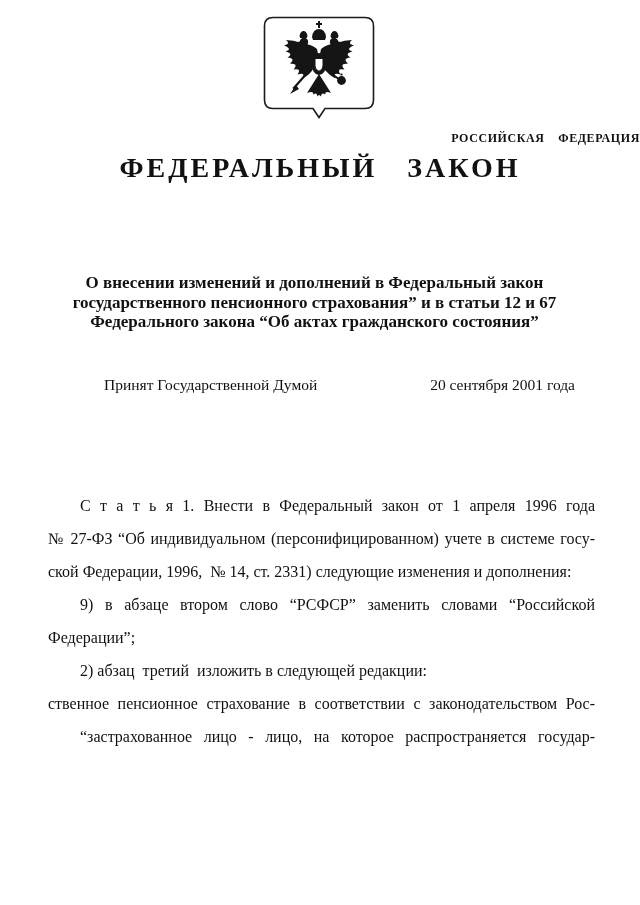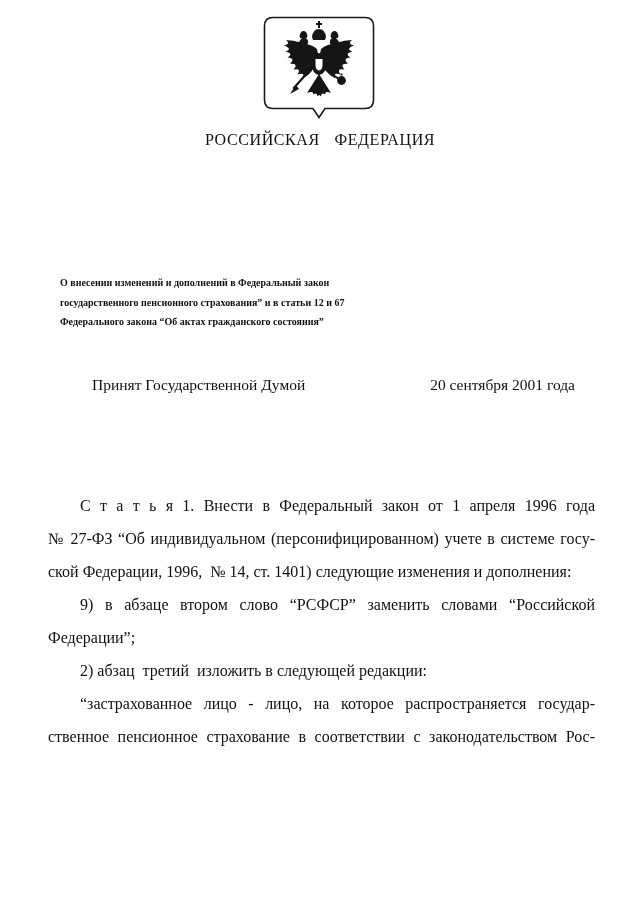--- a/index.html
+++ b/index.html
@@ -13,40 +13,41 @@
   }
   .crest {
     position: absolute;
     top: 16px; left: 50%;
     width: 112px; height: 104px;
     margin-left: -57px;
   }
   .country {
     position: absolute;
     top: 131px; left: 0; right: 0;
-    text-align: center;
-    font-size: 16px; font-weight: 400;
+    text-align: right;
+    font-size: 12px; font-weight: 700;
     letter-spacing: 0.6px; word-spacing: 10px;
   }
   .doctype {
     position: absolute;
     top: 152px; left: 0; right: 0;
     text-align: center;
     font-size: 28px; font-weight: 700;
     letter-spacing: 3px; word-spacing: 20px;
   }
   .title {
     position: absolute;
-    top: 273px; left: 60px; right: 60px;
-    font-size: 10px; font-weight: 700;
+    top: 273px; left: 49px; right: 60px;
+    text-align: center;
+    font-size: 17px; font-weight: 700;
     line-height: 19.5px;
   }
   .adoption {
     position: absolute;
-    top: 376px; left: 92px; right: 65px;
+    top: 376px; left: 104px; right: 65px;
   }
   .adoption .row {
     display: flex; justify-content: space-between; align-items: baseline;
     height: 21px; font-size: 15.5px;
   }
   .adoption .row.tw { font-family: "DejaVu Sans Mono", monospace; font-size: 13.5px; }
   .law-body {
     position: absolute;
     top: 489px; left: 48px; right: 45px;
     font-size: 16px;
@@ -90,38 +91,39 @@
         <path class="ink" d="M50.5,51.5 L31,73.5 l-1.6,-1.4 19.5,-22 z"></path>
         <path class="ink" d="M33,69 L27,78 L36,73 Z"></path>
         <path class="ink" d="M61.5,51.5 L76,62 l-1.2,1.6 -14.5,-10.5 z"></path>
         <circle class="ink" cx="78.5" cy="64.5" r="4.4"></circle>
         <path class="ink" d="M77.5,57.5 h2 v2 h-2 z"></path>
       </g>
     </svg>
   </div>
 
   <div class="country">РОССИЙСКАЯ ФЕДЕРАЦИЯ</div>
+  <div class="doctype">ФЕДЕРАЛЬНЫЙ ЗАКОН</div>
 
   <div class="title">
     <div>О внесении изменений и дополнений в Федеральный закон</div>
     <div>государственного пенсионного страхования” и в статьи 12 и 67</div>
     <div>Федерального закона “Об актах гражданского состояния”</div>
   </div>
 
   <div class="adoption">
     <div class="row">
       <span>Принят Государственной Думой</span>
       <span>20 сентября 2001 года</span>
     </div>
   </div>
 
   <div class="law-body">
     <div class="bl indent stretch">С т а т ь я  1. Внести в Федеральный закон от 1 апреля 1996 года</div>
     <div class="bl stretch">№ 27-ФЗ “Об индивидуальном (персонифицированном) учете в системе госу-</div>
-    <div class="bl">ской Федерации, 1996,  № 14, ст. 1401) следующие изменения и дополнения:</div>
+    <div class="bl">ской Федерации, 1996,  № 14, ст. 2331) следующие изменения и дополнения:</div>
     <div class="bl indent stretch">9) в абзаце втором слово “РСФСР” заменить словами “Российской</div>
     <div class="bl">Федерации”;</div>
     <div class="bl indent">2) абзац  третий  изложить в следующей редакции:</div>
+    <div class="bl stretch">ственное пенсионное страхование в соответствии с законодательством Рос-</div>
     <div class="bl indent stretch">“застрахованное лицо - лицо, на которое распространяется государ-</div>
-    <div class="bl stretch">ственное пенсионное страхование в соответствии с законодательством Рос-</div>
   </div>
 
 </div>
 
 </body></html>

